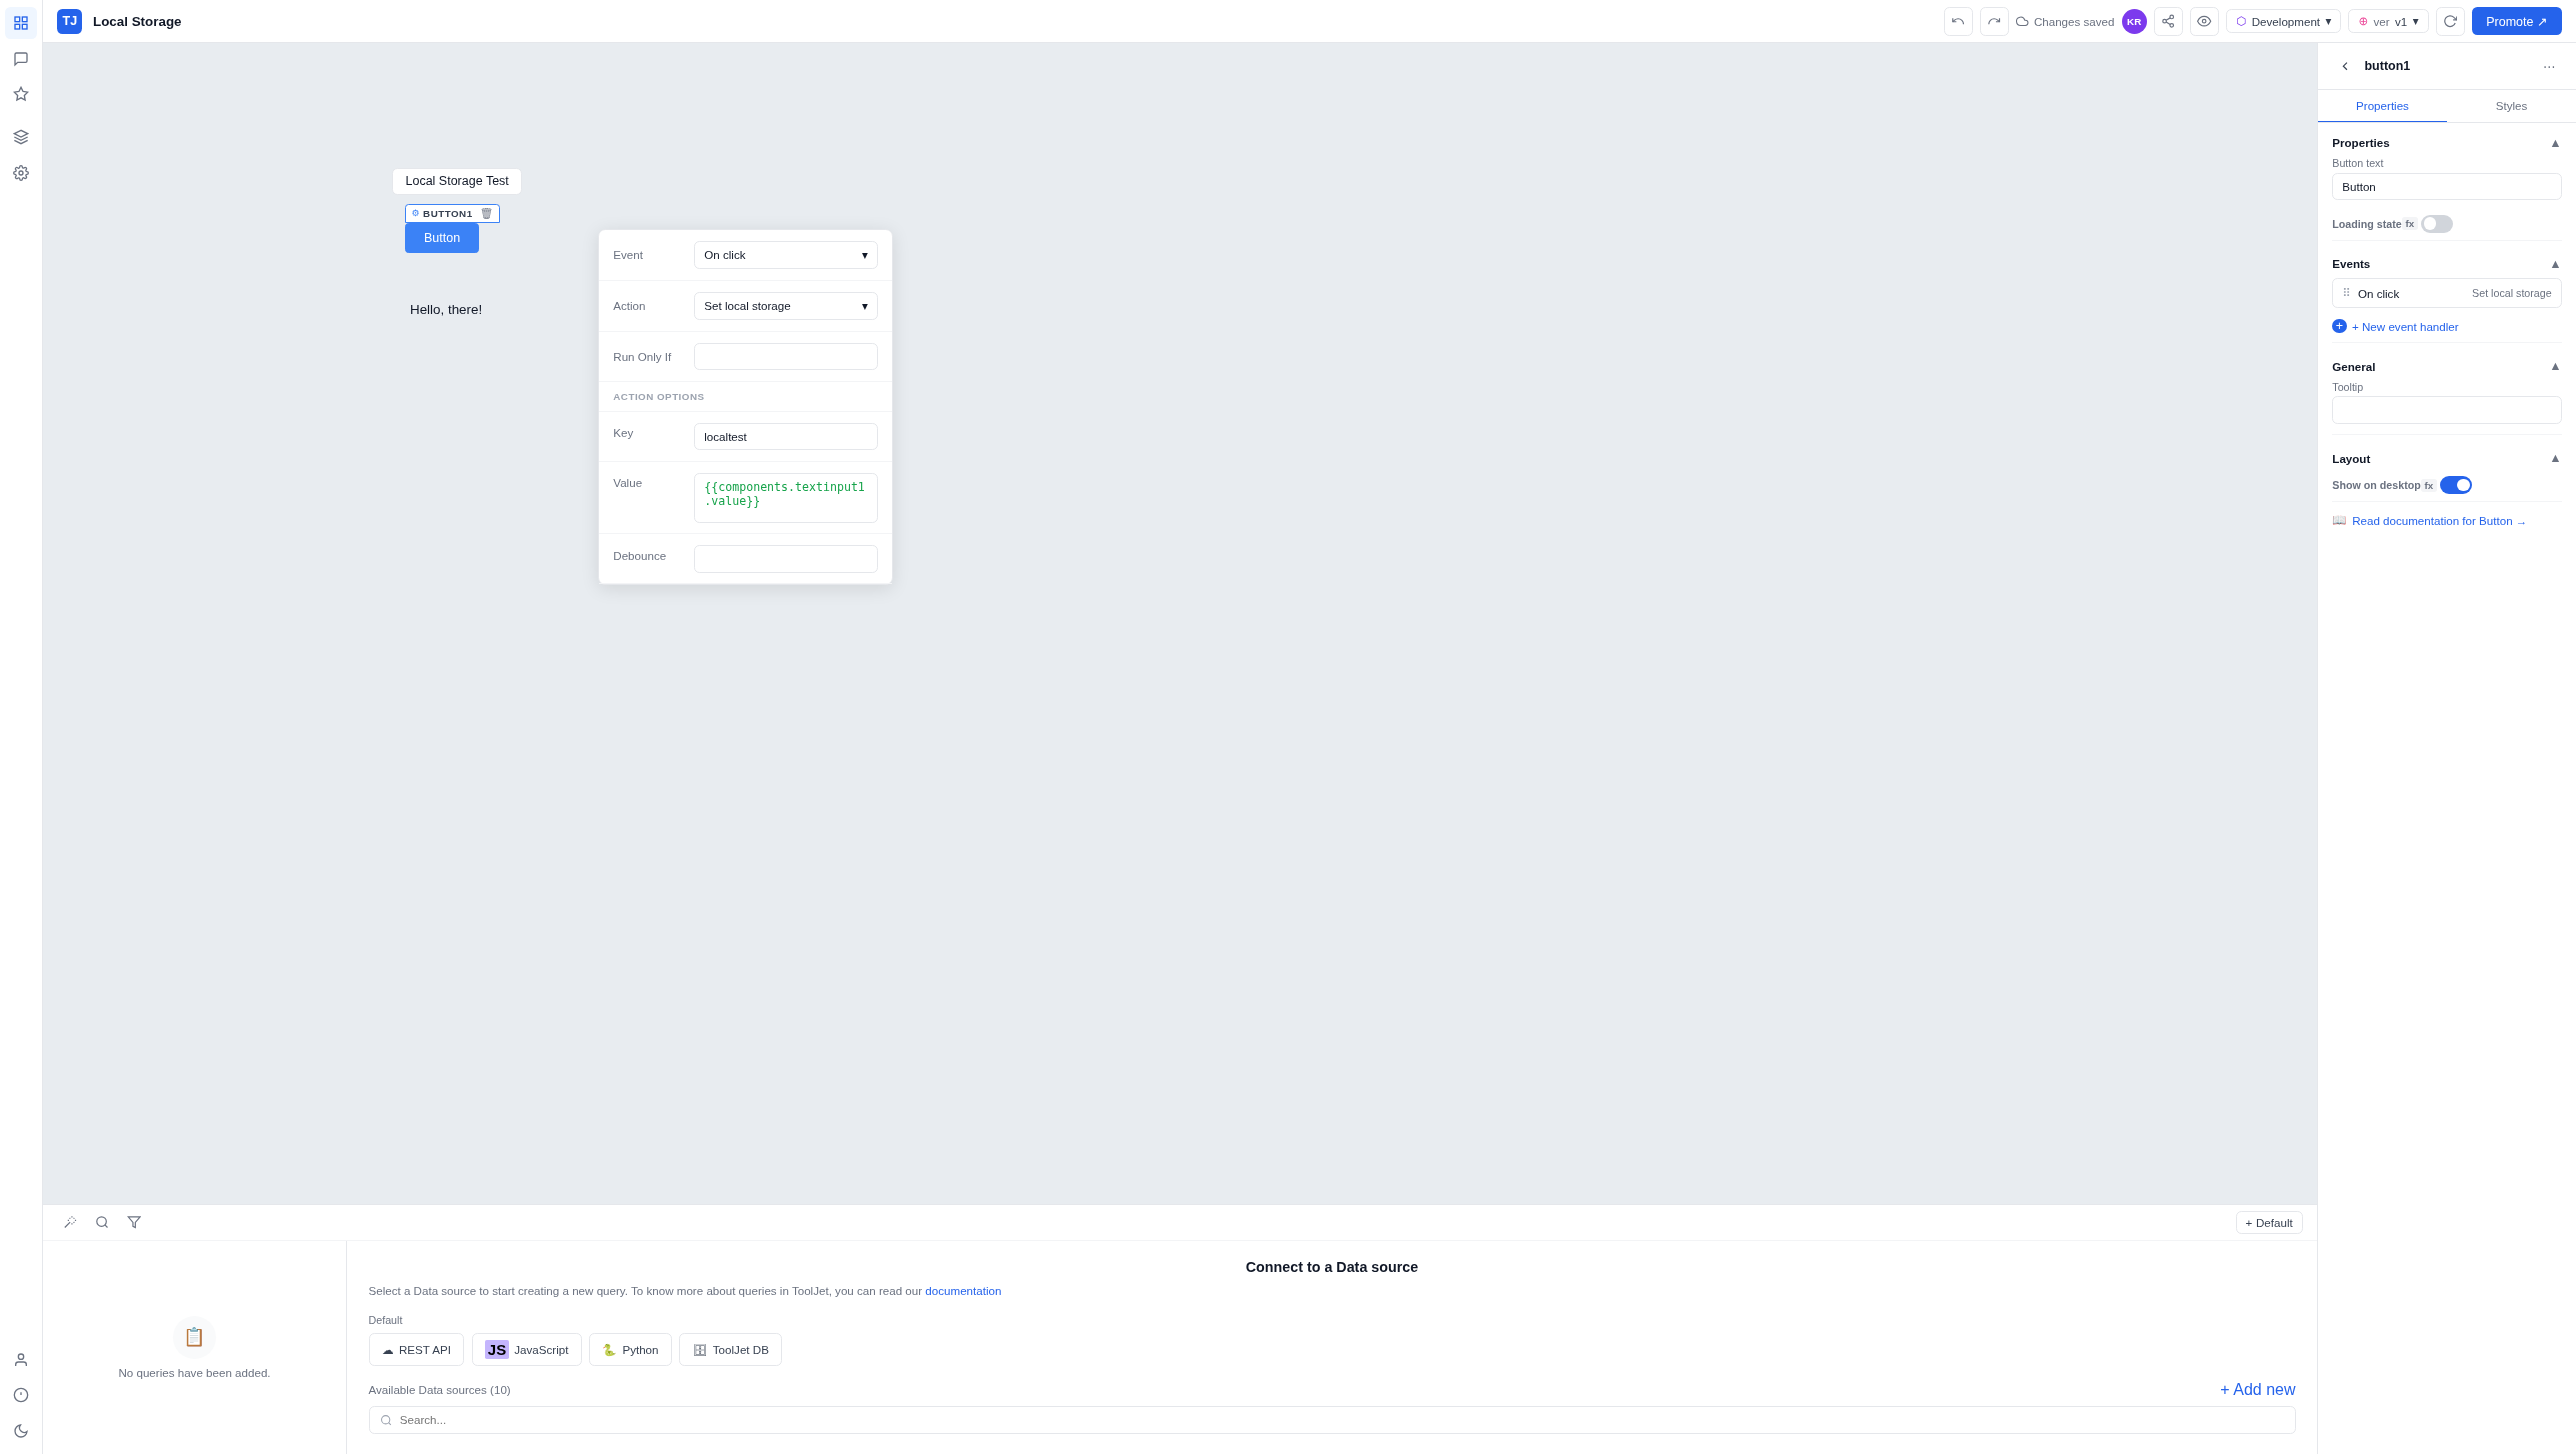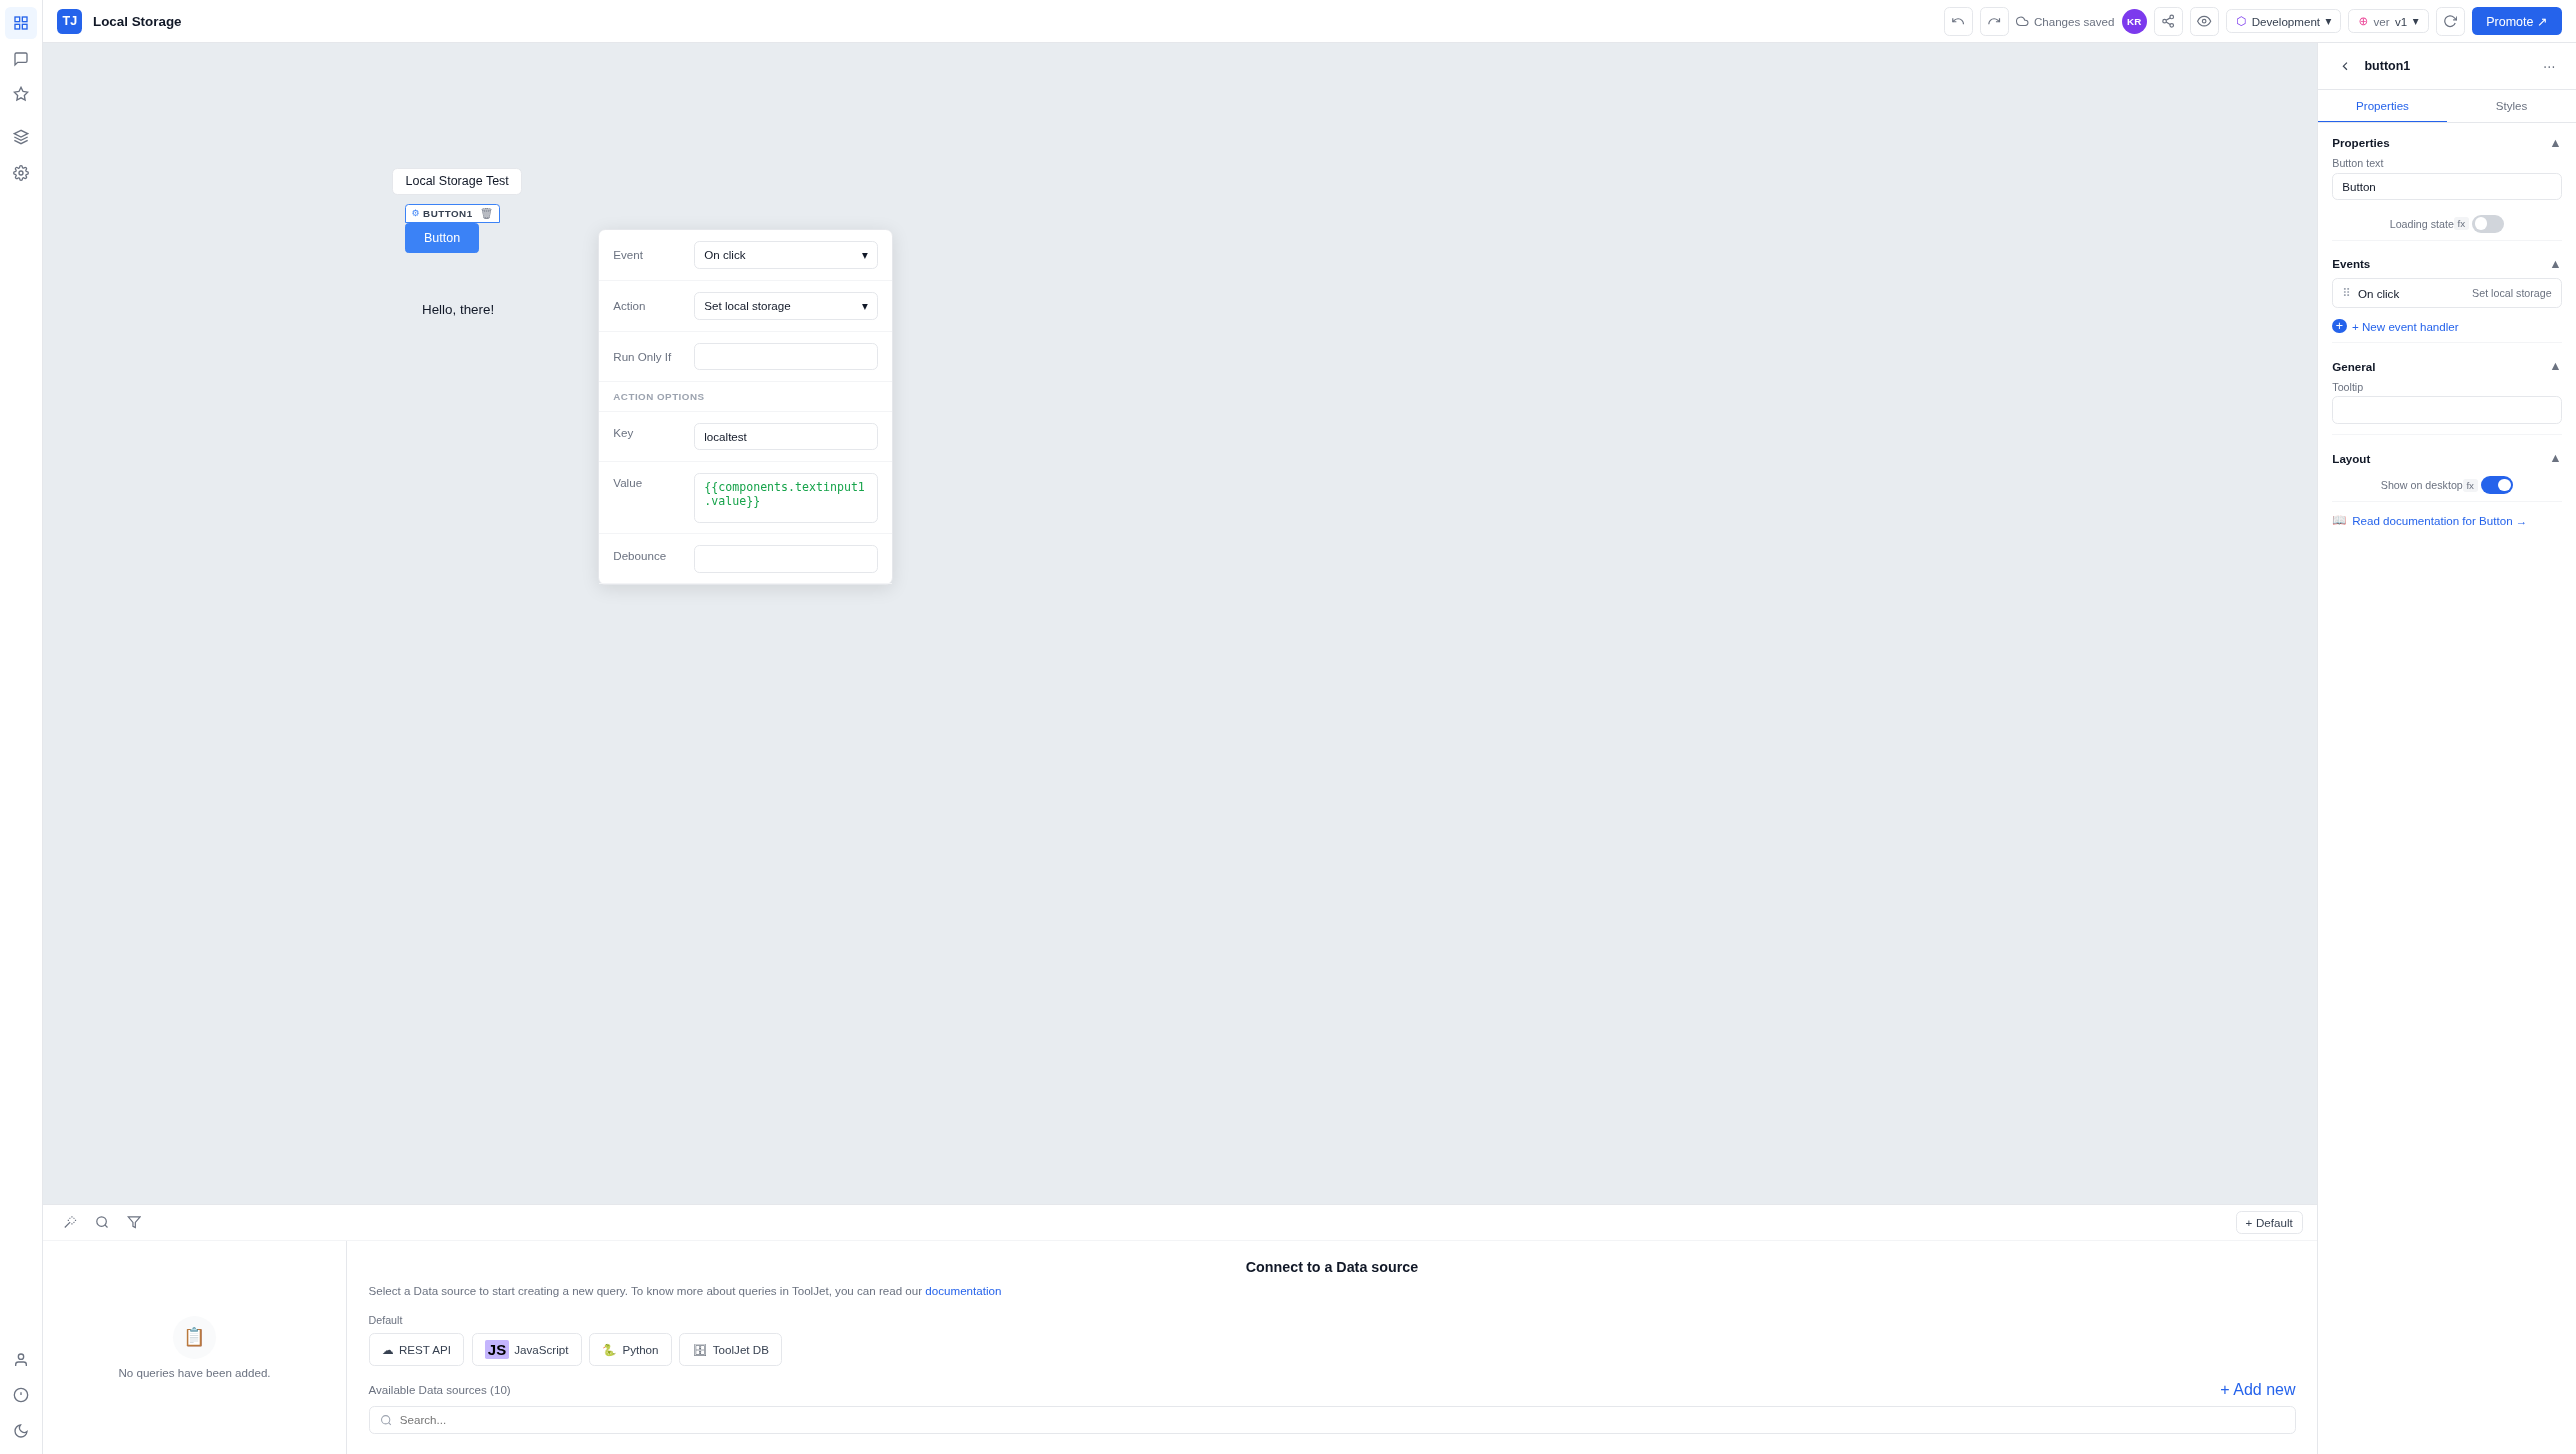--- a/index.html
+++ b/index.html
@@ -155,21 +155,21 @@
       border-radius: 3.6px;
       padding: 7.2px 18px;
       font-size: 12.5px;
       font-weight: 500;
       cursor: pointer;
       min-width: 72px;
     }
     .canvas-text {
       position: absolute;
       top: 259px;
-      left: 379px;
+      left: 367px;
       font-size: 13.4px;
       color: #111827;
     }
 
     
     .event-popup {
       position: absolute;
       top: 186px;
       left: 555px;
       background: white;
@@ -386,22 +386,23 @@
     .field-group-label {
       font-size: 10.7px; color: #6b7280; margin-bottom: 3.6px;
     }
     .text-input {
       width: 100%;
       border: 0.9px solid #e5e7eb; border-radius: 5.4px;
       padding: 6.3px 9px; font-size: 11.6px; color: #111827;
       background: white; outline: none;
     }
     .toggle-row {
-      display: flex; align-items: center; justify-content: center;
+      display: flex; align-items: center; justify-content: flex-start;
       padding: 3.6px 0;
+      font-weight: bold;
     }
     .toggle-label {
       font-size: 10.7px; color: #6b7280;
     }
     .toggle-icons {
       display: flex; align-items: center; gap: 3.6px;
     }
     .fx-badge {
       font-size: 9.8px; color: #6b7280; background: #f3f4f6;
       border-radius: 2.7px; padding: 0.9px 3.6px;

